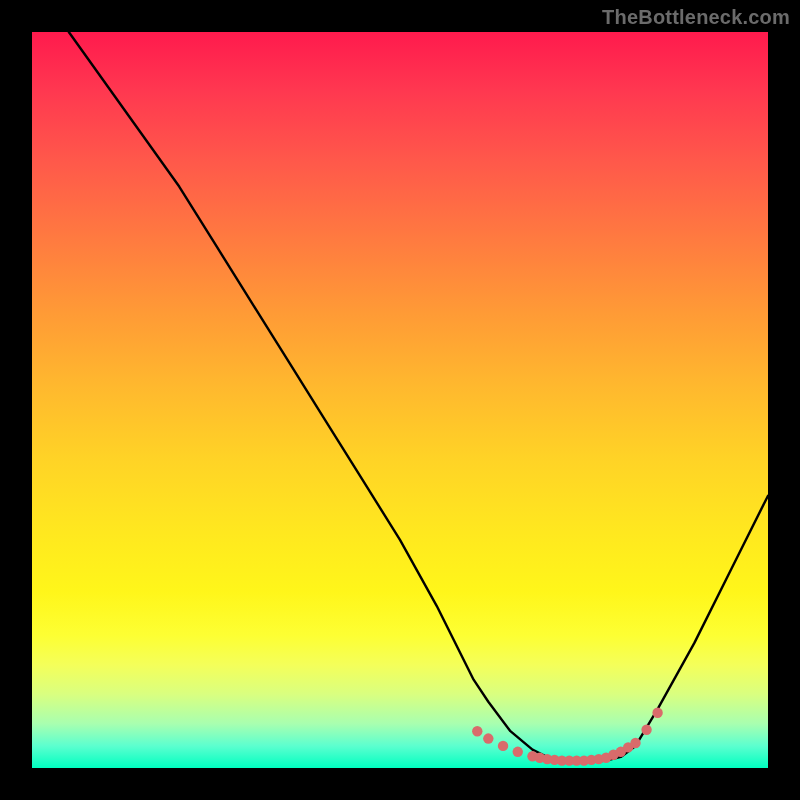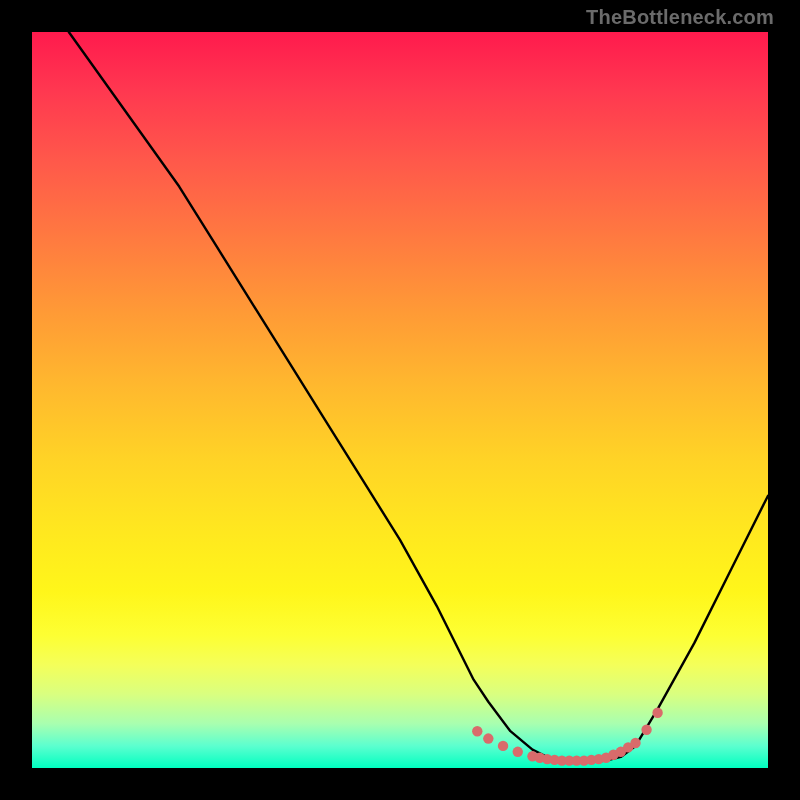--- a/index.html
+++ b/index.html
@@ -37,21 +37,21 @@
       #f4ff5a 86%,
       #d9ff80 90%,
       #a8ffb0 94%,
       #5cffcf 97%,
       #00ffc0 100%
     );
   }
   .watermark {
     position: absolute;
     top: 6px;
-    right: 26px;
+    right: 10px;
     color: #6b6b6b;
     font-size: 20px;
     font-weight: 600;
     letter-spacing: 0.2px;
     user-select: none;
   }
   svg.curve {
     position: absolute;
     left: 0;
     top: 0;

